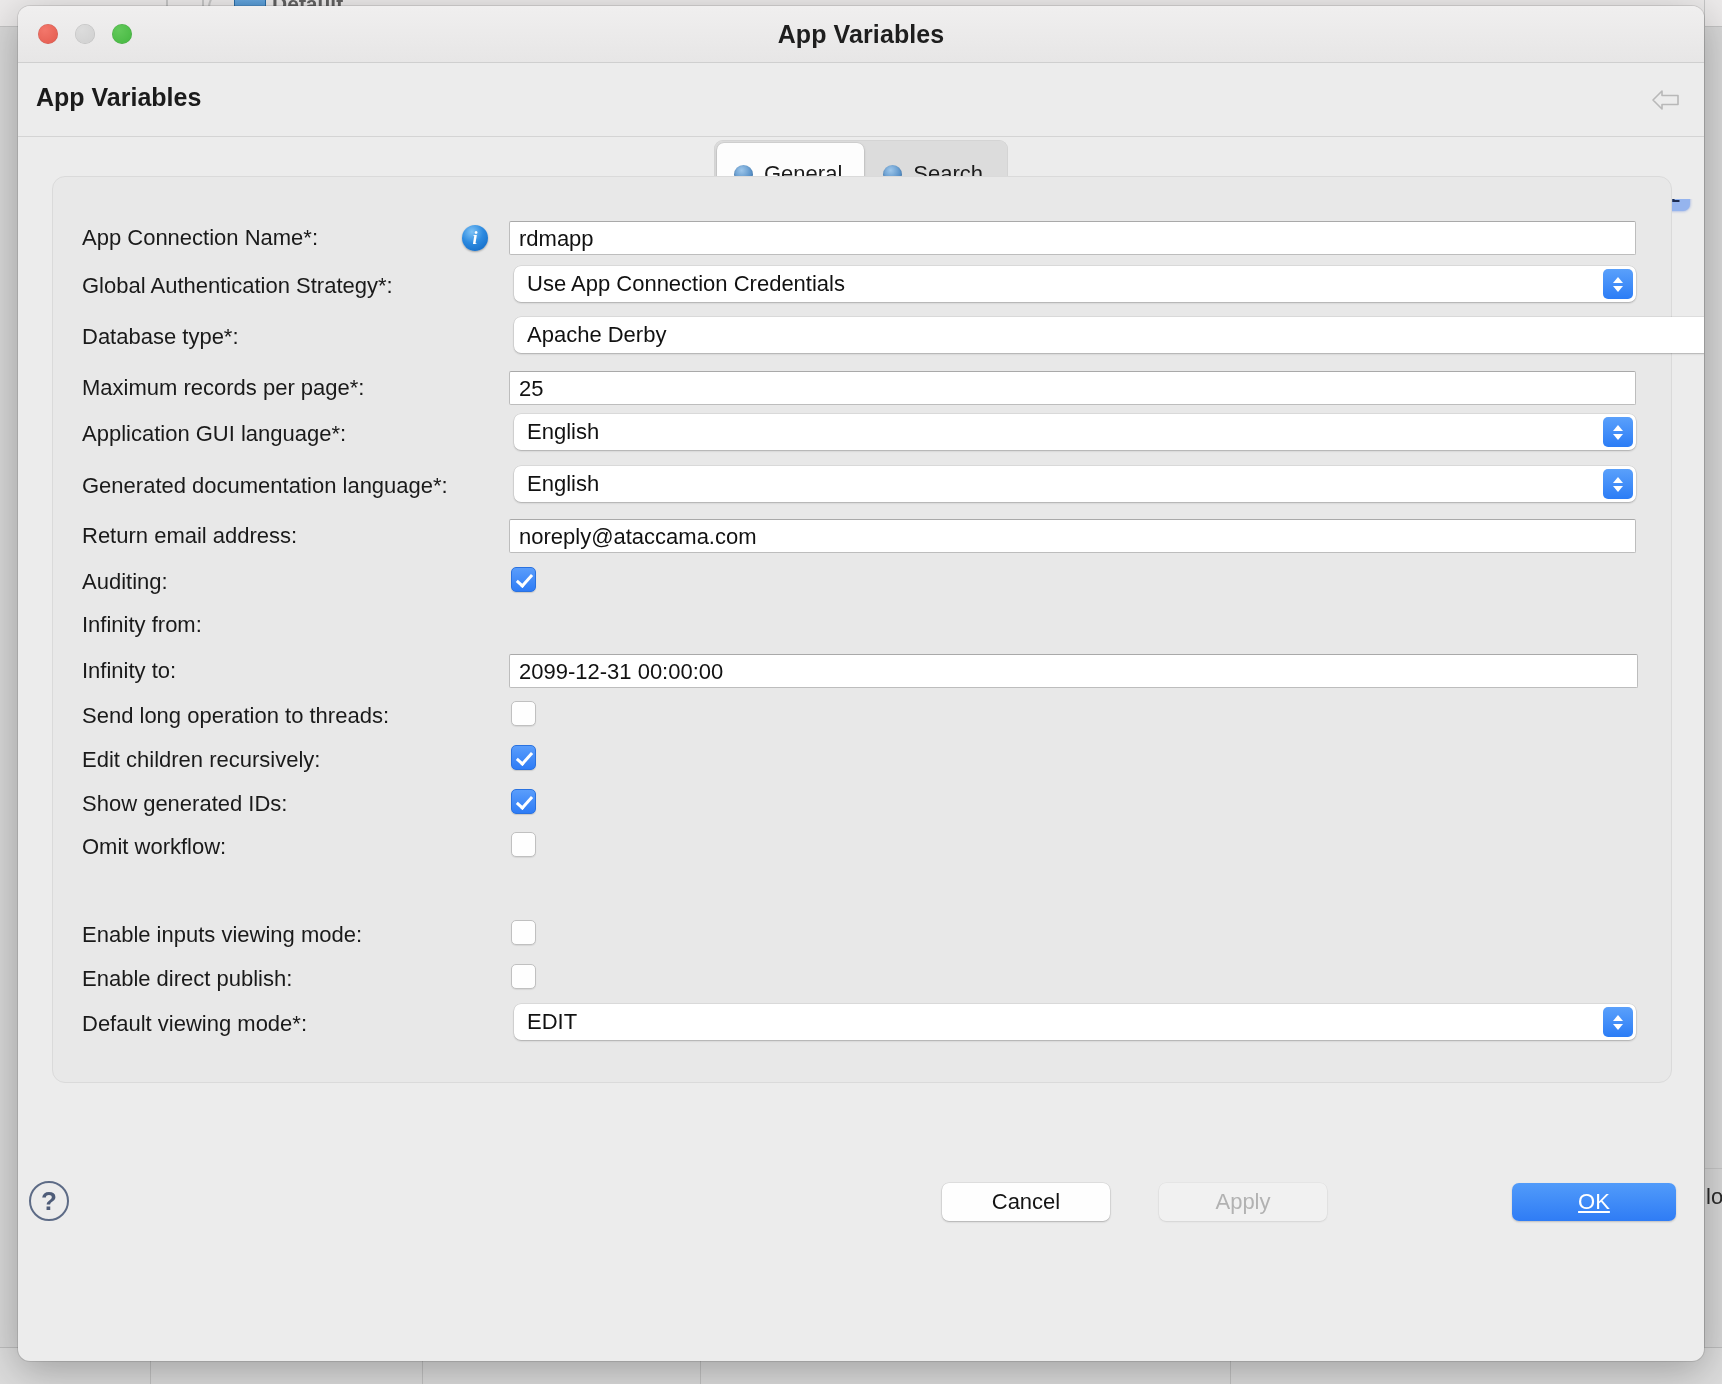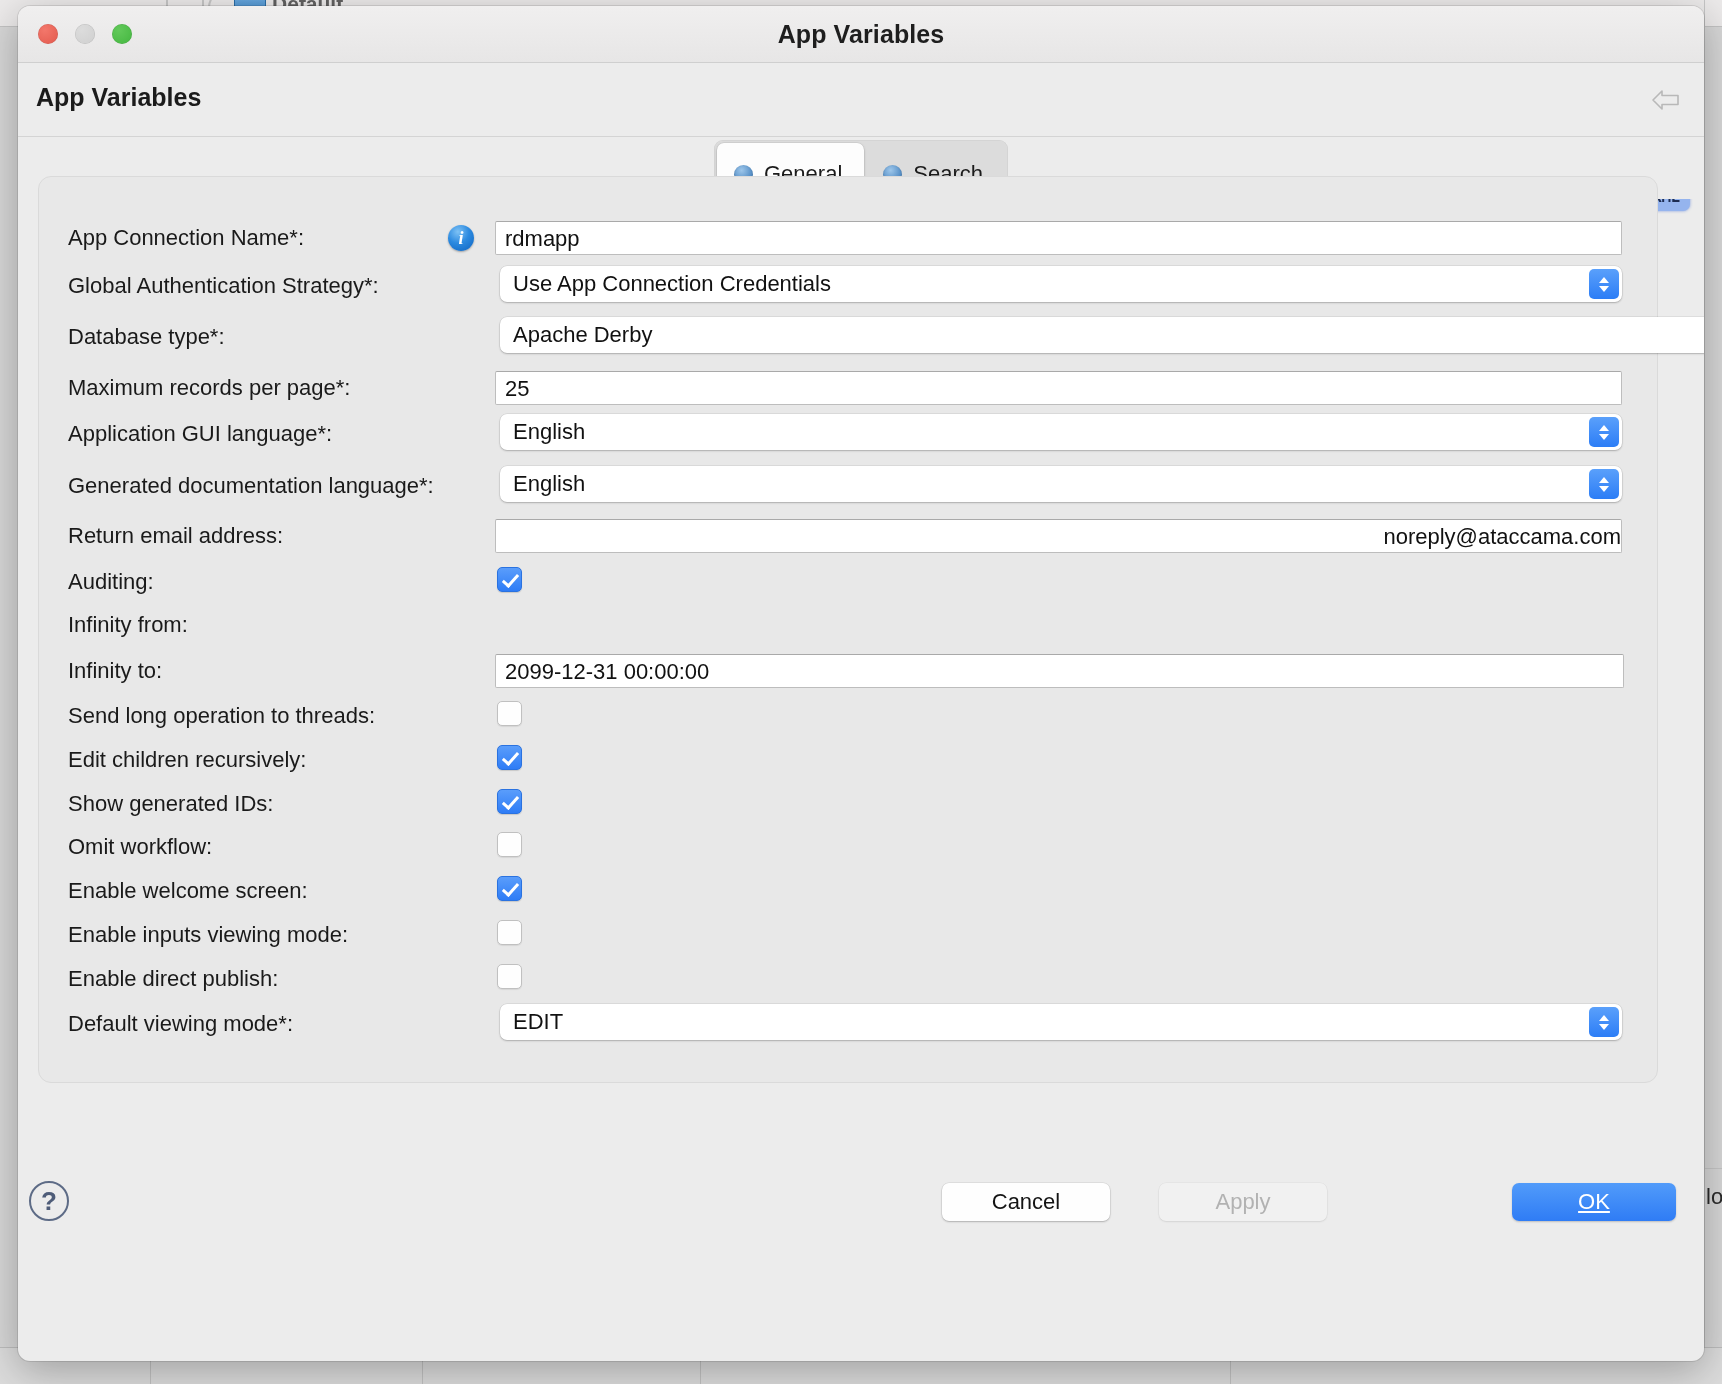--- a/index.html
+++ b/index.html
@@ -148,21 +148,21 @@
   }
   .tab-dot {
     width: 19px; height: 19px; border-radius: 50%;
     background: radial-gradient(circle at 40% 28%, #9dc6ea 0%, #5b93c9 55%, #3f79b4 100%);
     box-shadow: inset 0 -1px 2px rgba(0,0,0,.25);
   }
 
   
   #content-box {
     position: absolute;
-    left: 20px; top: 170px;
+    left: 34px; top: 170px;
     width: 1618px; height: 905px;
     background: #e8e8e8;
     border: 1px solid #dadada;
     border-radius: 13px;
   }
 
   .row {
     position: absolute;
     left: 0; width: 100%;
     height: 34px;
@@ -421,21 +421,21 @@
         <span>English</span>
         <span class="stepper">
             <i class="chev up"></i>
             <i class="chev down"></i>
           </span>
       </div>
     </div>
 
     <div class="row" style="top:342px;">
       <span class="row-label">Return email address:</span>
-      <div class="textfield" style="width:1127px;text-align:right;">noreply@ataccama.com</div>
+      <div class="textfield" style="width:1127px;">noreply@ataccama.com</div>
     </div>
 
     <div class="row" style="top:388px;">
       <span class="row-label">Auditing:</span>
       <span class="checkbox on"></span>
     </div>
 
     <div class="row" style="top:431px;">
       <span class="row-label">Infinity from:</span>
     </div>
@@ -458,24 +458,20 @@
     <div class="row" style="top:610px;">
       <span class="row-label">Show generated IDs:</span>
       <span class="checkbox on"></span>
     </div>
 
     <div class="row" style="top:653px;">
       <span class="row-label">Omit workflow:</span>
       <span class="checkbox off"></span>
     </div>
 
-    <div class="row" style="top:697px;">
-      <span class="row-label">Enable welcome screen:</span>
-      <span class="checkbox on"></span>
-    </div>
 
     <div class="row" style="top:741px;">
       <span class="row-label">Enable inputs viewing mode:</span>
       <span class="checkbox off"></span>
     </div>
 
     <div class="row" style="top:785px;">
       <span class="row-label">Enable direct publish:</span>
       <span class="checkbox off"></span>
     </div>

